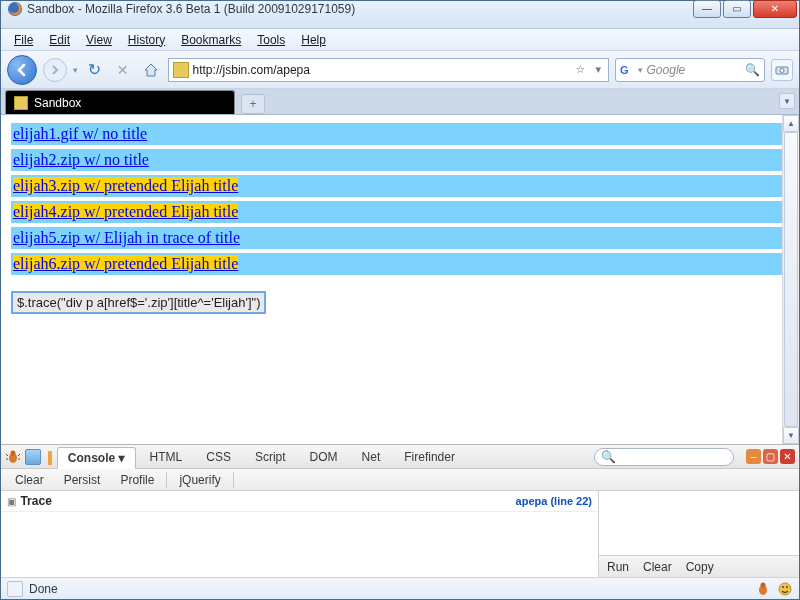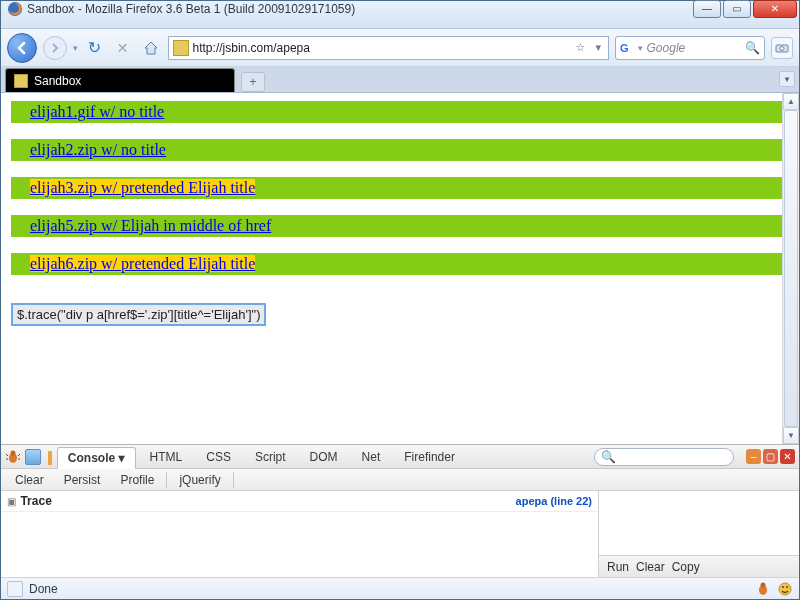--- a/index.html
+++ b/index.html
@@ -35,21 +35,21 @@
   .cam { width:22px; height:22px; border:1px solid #b5c7de; border-radius:3px; background:#f3f8fe; display:flex; align-items:center; justify-content:center; font-size:11px; }
   
   .tabbar { height:26px; background:#cdd9e8; border-bottom:1px solid #a7b8cf; display:flex; align-items:flex-end; padding:0 4px; position:relative; }
   .tab { height:24px; min-width:230px; background:#000; color:#fff; border:1px solid #888; border-bottom:none; border-radius:3px 3px 0 0; display:flex; align-items:center; padding:0 8px; gap:6px; font-size:12px; }
   .tab .favicon { width:14px; height:14px; background:#e6ca5d; border:1px solid #b89c2c; }
   .newtab { margin-left:6px; width:24px; height:20px; background:#dbe4f0; border:1px solid #b0c1d8; border-radius:3px; display:flex; align-items:center; justify-content:center; color:#5a6f8b; font-size:12px; }
   .tabdrop { position:absolute; right:4px; top:4px; width:16px; height:16px; background:#e4ecf6; border:1px solid #b6c6dc; border-radius:2px; display:flex; align-items:center; justify-content:center; font-size:9px; color:#4a5f7d; }
   
   .content { flex:1; display:flex; flex-direction:column; background:#fff; overflow:hidden; }
   .page { flex:1; padding:8px 10px 4px 10px; overflow:hidden; font-family: "Times New Roman", serif; font-size:16px; position:relative; }
-  .row { background:#84cc16; padding:2px 19px; margin-bottom:16px; }
+  .row { background:#7dd3fc; padding:2px 2px; margin-bottom:4px; }
   .row.plain { background:transparent; padding:0 2px; margin-bottom:0; }
   .row a { color:#0000ee; text-decoration:underline; }
   .hl { background:#ffd400; }
   .tracebox { margin-top:12px; display:inline-block; border:2px solid #6ea8e8; background:#e9e9e9; padding:2px 4px; font-family: Tahoma, sans-serif; font-size:13px; color:#222; }
   
   .vscroll { position:absolute; right:0; top:0; bottom:0; width:17px; background:#f1f1f1; border-left:1px solid #d4d9e0; }
   .vscroll .btn { height:17px; background:linear-gradient(#fdfdfe,#e7edf5); border:1px solid #c4cedc; display:flex; align-items:center; justify-content:center; font-size:8px; color:#5a6c86;}
   .vscroll .track { position:absolute; top:17px; bottom:17px; left:0; right:0; background:#efefef;}
   .vscroll .thumb { position:absolute; left:1px; right:1px; top:0; height:100%; background:linear-gradient(#f7f9fc,#dce5f0); border:1px solid #c0ccdd; border-radius:2px;}
   .vscroll .btn.bot { position:absolute; bottom:0; left:0; right:0;}
@@ -71,21 +71,21 @@
   .fb-sub-item { padding:2px 8px; }
   .fb-sub-sep { width:1px; height:16px; background:#c8c8c8; }
   .fb-body { display:flex; height:86px; background:#fff; }
   .fb-left { flex:1; border-right:1px solid #cfcfcf; position:relative; }
   .fb-row { display:flex; align-items:center; padding:3px 6px; font-size:12px; border-bottom:1px solid #eee;}
   .fb-row .tw { color:#7a7a7a; margin-right:4px; font-size:10px;}
   .fb-row .lbl { font-weight:bold; color:#2a2a2a;}
   .fb-row .src { margin-left:auto; color:#1050c0; font-weight:bold; font-size:11px;}
   .fb-right { width:200px; display:flex; flex-direction:column; }
   .fb-right .area { flex:1; background:#fff; }
-  .fb-right .bar { height:22px; background:linear-gradient(#f5f5f5,#e7e7e7); border-top:1px solid #d3d3d3; display:flex; align-items:center; gap:7px; padding:0 8px; font-size:12px; color:#333;}
+  .fb-right .bar { height:22px; background:linear-gradient(#f5f5f5,#e7e7e7); border-top:1px solid #d3d3d3; display:flex; align-items:center; gap:14px; padding:0 8px; font-size:12px; color:#333;}
   
   .statusbar { height:22px; background:linear-gradient(#f3f7fc,#e3ecf7); border-top:1px solid #c7d5e6; display:flex; align-items:center; padding:0 6px; gap:6px; font-size:12px; color:#2a3a4a;}
   .statusbar .grip { width:16px; height:16px; border:1px solid #b7c5da; border-radius:2px; background:#eef3fa;}
   .statusbar .flex { flex:1;}
   .statusbar .fb-ico, .statusbar .ys-ico { width:16px; height:16px; }
   .page-wrap { position:relative; flex:1; display:flex;}
   .page-inner { flex:1; position:relative; }
 </style>
 </head>
 <body>
@@ -98,20 +98,29 @@
         <path d="M2 10 Q5 15 10 14 Q15 12 14 6 Q13 2 8 2 Q12 4 12 8 Q11 12 7 12 Q3 11 2 10" fill="#e5893a"></path>
       </svg>
     <div class="title">Sandbox - Mozilla Firefox 3.6 Beta 1 (Build 20091029171059)</div>
     <div class="winbtns">
       <div class="winbtn">—</div>
       <div class="winbtn">▭</div>
       <div class="winbtn close">✕</div>
     </div>
   </div>
 
+  <div class="menubar">
+    <span><u>File</u></span>
+    <span><u>Edit</u></span>
+    <span><u>View</u></span>
+    <span><u>History</u></span>
+    <span><u>Bookmarks</u></span>
+    <span><u>Tools</u></span>
+    <span><u>Help</u></span>
+  </div>
 
   <div class="navbar">
     <div class="navbtn back-btn">
       <svg width="14" height="14" viewBox="0 0 14 14">
           <path d="M9 2 L4 7 L9 12" stroke="#fff" stroke-width="2.5" fill="none" stroke-linecap="round"></path>
         </svg>
     </div>
     <div class="navbtn fwd-btn">
       <svg width="10" height="10" viewBox="0 0 10 10">
           <path d="M3 1 L7 5 L3 9" stroke="#9fb0c7" stroke-width="2" fill="none"></path>
@@ -158,21 +167,22 @@
   </div>
 
   <div class="content">
     <div class="page-wrap">
       <div class="page-inner">
         <div class="page">
           <div id="links-container">
               <p class="row"><a href="#">elijah1.gif w/ no title</a></p>
               <p class="row"><a href="#">elijah2.zip w/ no title</a></p>
               <p class="row"><a href="#" class="hl">elijah3.zip w/ pretended Elijah title</a></p>
-              <p class="row"><a href="#">elijah5.zip w/ Elijah in middle of href</a></p>
+              <p class="row"><a href="#" class="hl">elijah4.zip w/ pretended Elijah title</a></p>
+              <p class="row"><a href="#">elijah5.zip w/ Elijah in trace of title</a></p>
               <p class="row"><a href="#" class="hl">elijah6.zip w/ pretended Elijah title</a></p>
             </div>
           <div class="tracebox">$.trace("div p a[href$='.zip'][title^='Elijah']")</div>
         </div>
         <div class="vscroll">
           <div class="btn">▲</div>
           <div class="track">
               <div class="thumb"></div>
             </div>
           <div class="btn bot">▼</div>

